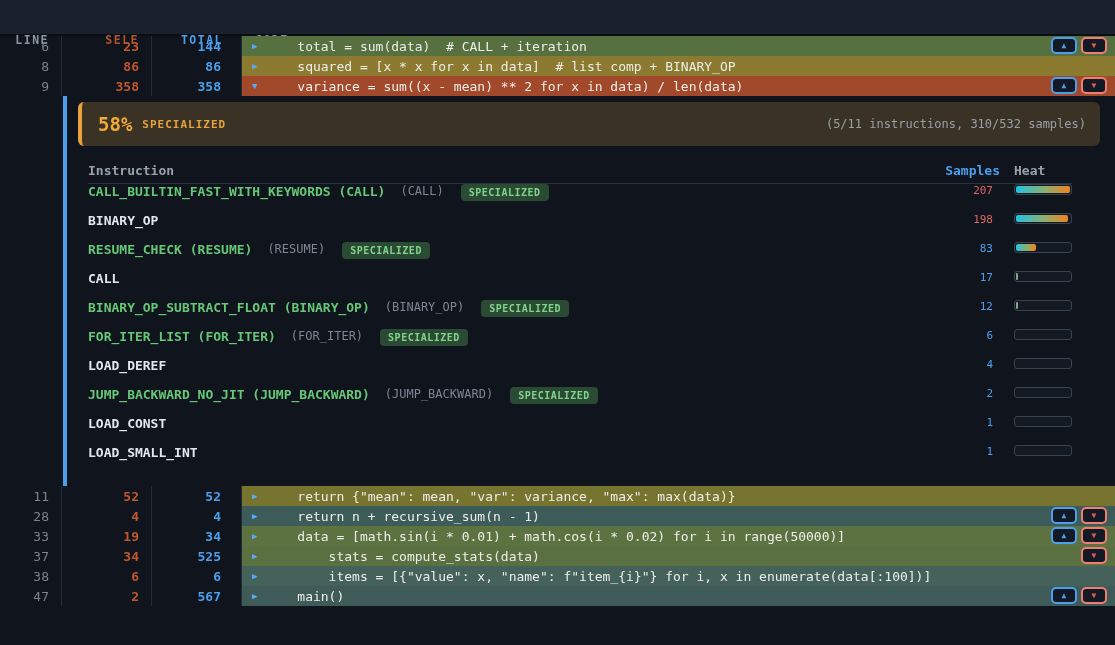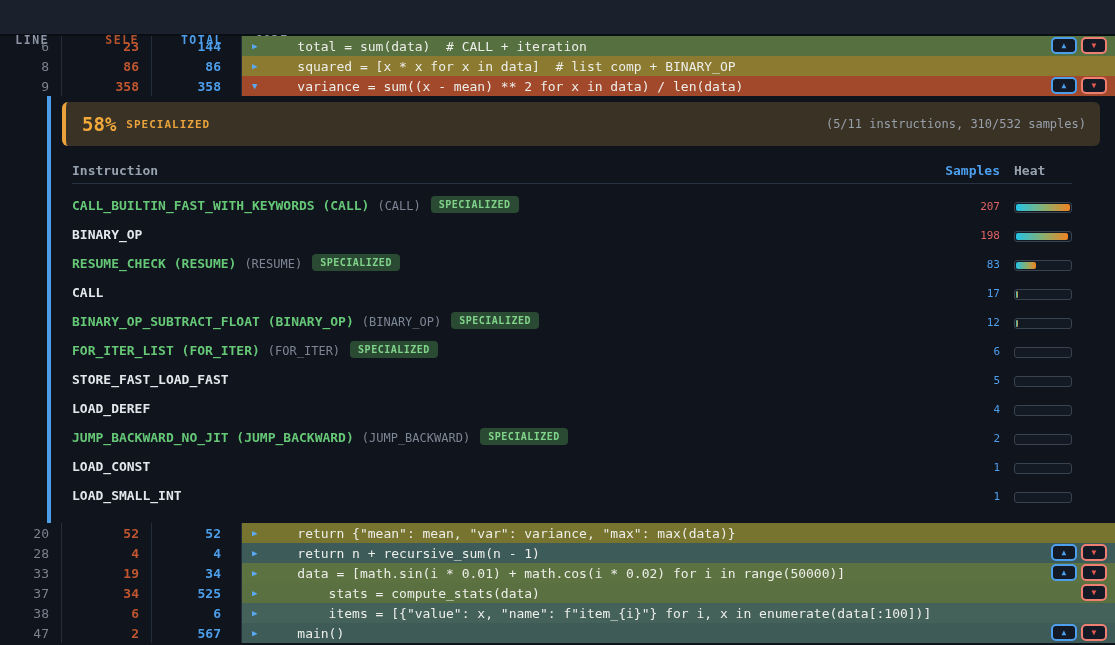--- a/index.html
+++ b/index.html
@@ -46,38 +46,38 @@
   .nav-btn {
     width: 26px; height: 17px; border-radius: 5px; background: #131a26;
     font-size: 8px; line-height: 12px; cursor: pointer;
     display: flex; align-items: center; justify-content: center;
     font-family: "DejaVu Sans Mono", monospace;
   }
   .btn-up   { border: 2px solid #4d9fec; color: #4d9fec; }
   .btn-down { border: 2px solid #ee7f72; color: #e35b4e; }
   
   .expanded {
-    margin-left: 47px; border-left: 4px solid #4d9fec;
-    padding: 6px 15px 20px 11px; background: #0f141d;
+    margin-left: 63px; border-left: 4px solid #4d9fec;
+    padding: 6px 15px 12px 11px; background: #0f141d;
   }
   .banner {
     height: 44px; background: #3a3224; border-left: 4px solid #eba23c;
     border-radius: 6px; display: flex; align-items: center; padding: 0 14px 0 16px;
   }
   .banner-pct { font-size: 19px; font-weight: bold; color: #f2a93c; }
   .banner-label { font-size: 11px; font-weight: bold; color: #e8a33d; letter-spacing: 1px; margin-left: 10px; }
   .banner-stats { margin-left: auto; font-size: 12px; color: #98a0ab; }
   .insn-table { margin: 12px 28px 0 10px; }
   .insn-hdr {
     display: flex; align-items: center; height: 26px;
     border-bottom: 1px solid #27313f; font-size: 13px; font-weight: bold; color: #98a2ae;
   }
   .insn-hdr .h-samples { margin-left: auto; width: 70px; text-align: right; color: #4d9fec; }
   .insn-hdr .h-heat { width: 58px; margin-left: 14px; }
-  .insn-row { display: flex; align-items: flex-end; height: 29px; }
+  .insn-row { display: flex; align-items: flex-start; height: 29px; gap: 7px; }
   .insn-name { font-size: 13px; font-weight: bold; color: #e3e7eb; white-space: pre; }
   .insn-name.green { color: #66c877; }
   .insn-base { font-size: 12px; color: #7d8694; margin-left: 8px; }
   .insn-badge {
     margin-left: 10px; background: #2b4a34; color: #80d48a;
     font-size: 10px; font-weight: bold; letter-spacing: 0.5px;
     padding: 3px 8px; border-radius: 4px;
   }
   .insn-samples { margin-left: auto; width: 70px; text-align: right; font-size: 11px; font-weight: normal; color: #4f9fec; }
   .insn-samples.hot { color: #e06464; }
@@ -210,28 +210,20 @@
   <div class="insn-row">
     <span class="insn-name green">FOR_ITER_LIST (FOR_ITER)</span>
     <span class="insn-base">(FOR_ITER)</span>
     <span class="insn-badge">SPECIALIZED</span>
     <span class="insn-samples">6</span>
     <span class="heat-bar">
       <span class="heat-fill" style="width: calc(4% - 2px);"></span>
     </span>
   </div>
 
-  <div class="insn-row">
-    <span class="insn-name">STORE_FAST_LOAD_FAST</span>
-
-    <span class="insn-samples">5</span>
-    <span class="heat-bar">
-      <span class="heat-fill" style="width: calc(3.5% - 2px);"></span>
-    </span>
-  </div>
 
   <div class="insn-row">
     <span class="insn-name">LOAD_DEREF</span>
 
     <span class="insn-samples">4</span>
     <span class="heat-bar">
       <span class="heat-fill" style="width: calc(3% - 2px);"></span>
     </span>
   </div>
 
@@ -261,21 +253,21 @@
     <span class="heat-bar">
       <span class="heat-fill" style="width: calc(1.5% - 2px);"></span>
     </span>
   </div>
 </div>
     </div>
   </div>
 
   <div id="rows-bottom">
   <div class="code-row">
-    <span class="c-line">20</span>
+    <span class="c-line">11</span>
     <span class="c-self">52</span>
     <span class="c-total">52</span>
     <span class="c-code" style="background: rgb(118, 116, 46);">
       <span class="arrow">▶</span>
       <span class="code-text">    return {"mean": mean, "var": variance, "max": max(data)}</span>
       <span class="row-btns">
         
         
       </span>
     </span>

